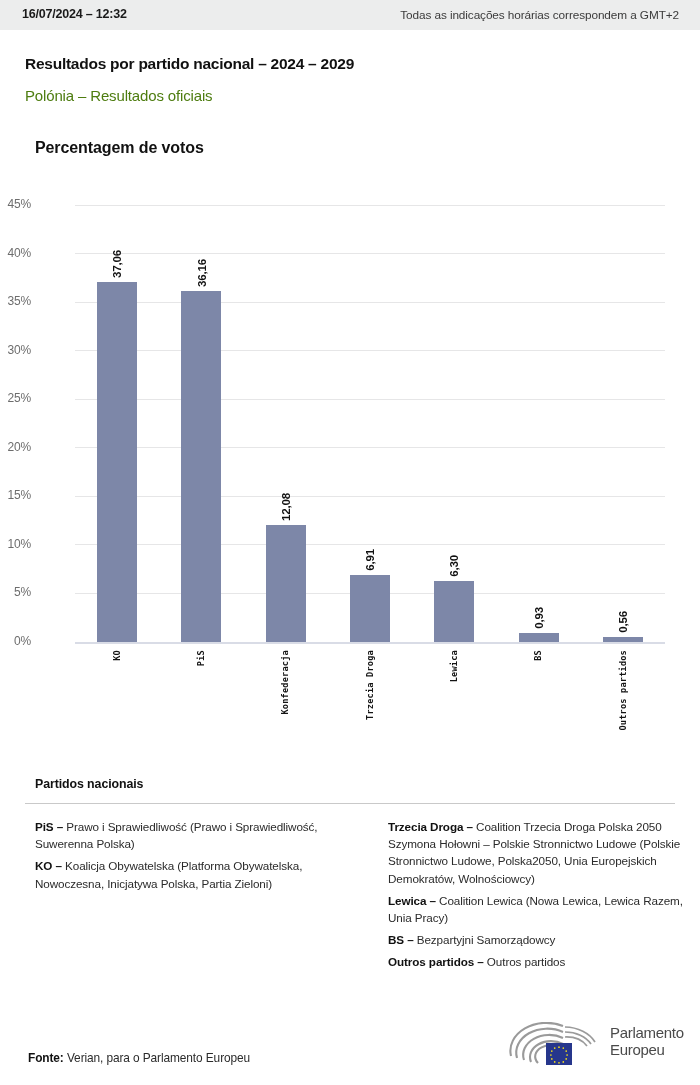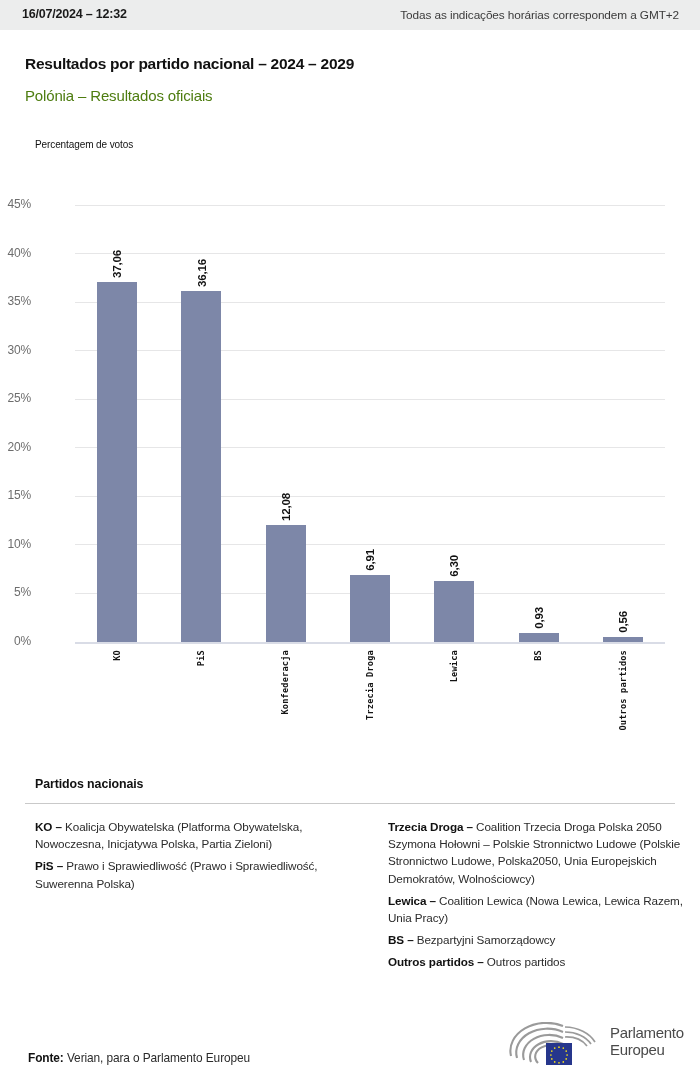--- a/index.html
+++ b/index.html
@@ -31,21 +31,21 @@
   .title{
     position:absolute; left:25px; top:55px;
     font-size:15.5px; font-weight:bold; letter-spacing:-.25px; color:#111;
   }
   .subtitle{
     position:absolute; left:25px; top:87px;
     font-size:15px; font-weight:normal; color:#4d7c0f; letter-spacing:-.15px;
   }
   .chart-title{
     position:absolute; left:35px; top:139px;
-    font-size:10px; font-weight:normal; color:#111; letter-spacing:-.1px;
+    font-size:16px; font-weight:bold; color:#111; letter-spacing:-.1px;
   }
 
   
   .chart{
     position:absolute; left:0; top:190px; width:700px; height:560px;
   }
   .plot{
     position:absolute; left:75px; top:15px;
     width:590px; height:437px;
   }
@@ -219,22 +219,22 @@
       </div>
       <div class="xlabel-wrap" style="left: 527.857px; top: 445px;">
         <span class="xtext">Outros partidos</span>
       </div>
     </div>
 </div>
 
 <div class="legend-title">Partidos nacionais</div>
 <div class="legend-divider"></div>
 <div class="legend-col left" id="legend-left">
+    <div class="legend-item"><b>PiS –</b><span> Prawo i Sprawiedliwość (Prawo i Sprawiedliwość, Suwerenna Polska)</span></div>
     <div class="legend-item"><b>KO –</b><span> Koalicja Obywatelska (Platforma Obywatelska, Nowoczesna, Inicjatywa Polska, Partia Zieloni)</span></div>
-    <div class="legend-item"><b>PiS –</b><span> Prawo i Sprawiedliwość (Prawo i Sprawiedliwość, Suwerenna Polska)</span></div>
   </div>
 <div class="legend-col right" id="legend-right">
     <div class="legend-item"><b>Trzecia Droga –</b><span> Coalition Trzecia Droga Polska 2050 Szymona Hołowni – Polskie Stronnictwo Ludowe (Polskie Stronnictwo Ludowe, Polska2050, Unia Europejskich Demokratów, Wolnościowcy)</span></div>
     <div class="legend-item"><b>Lewica –</b><span> Coalition Lewica (Nowa Lewica, Lewica Razem, Unia Pracy)</span></div>
     <div class="legend-item"><b>BS –</b><span> Bezpartyjni Samorządowcy</span></div>
     <div class="legend-item"><b>Outros partidos –</b><span> Outros partidos</span></div>
   </div>
 
 <div class="source">
   <b>Fonte:</b><span> Verian, para o Parlamento Europeu</span>

